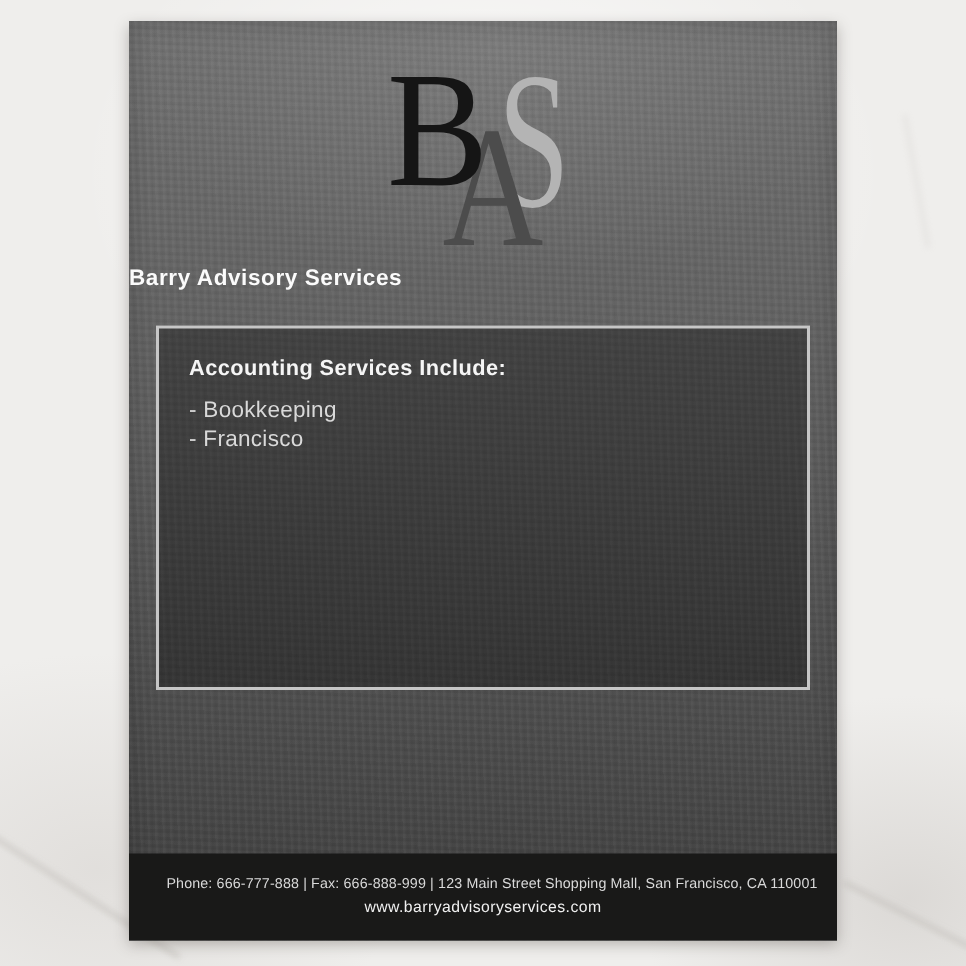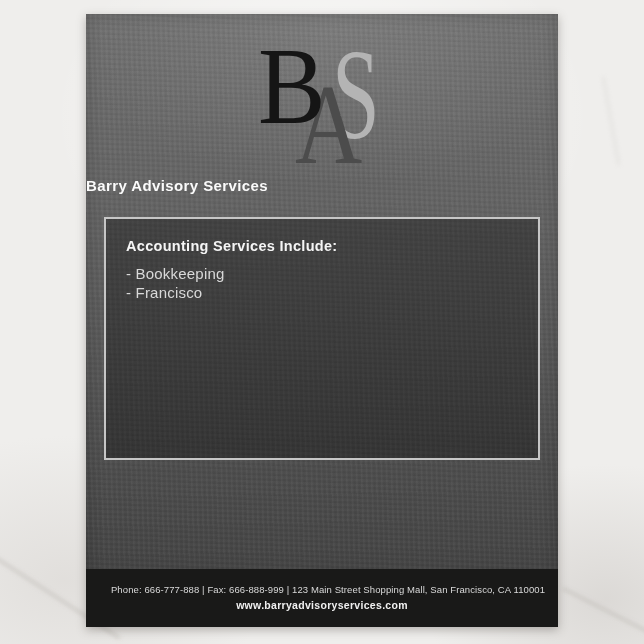--- a/index.html
+++ b/index.html
@@ -112,21 +112,21 @@
     color: #d9d9d9;
     font-size: 9.5px;
     letter-spacing: 0.1px;
     line-height: 14px;
     white-space: nowrap;
     margin-left: 12px;
   }
   .website {
     color: #f0f0f0;
     font-size: 10.5px;
-    font-weight: bold;
+    font-weight: normal;
     letter-spacing: 0.3px;
     line-height: 15px;
   }
 </style>
 </head>
 <body>
 
 <div class="vein vein-1"></div>
 <div class="vein vein-2"></div>
 <div class="vein vein-3"></div>

